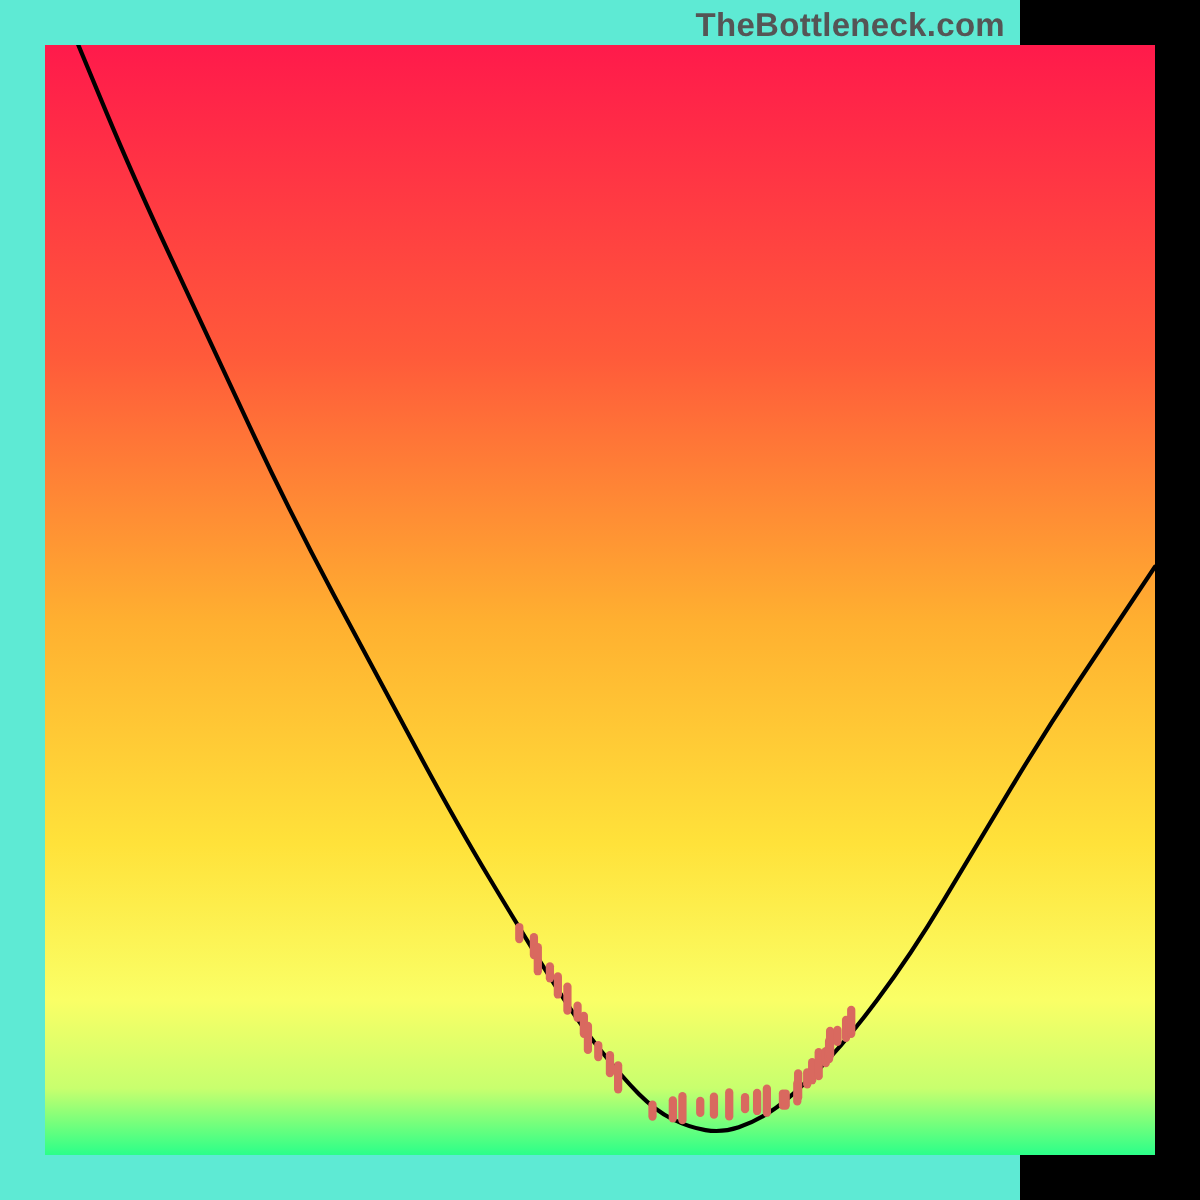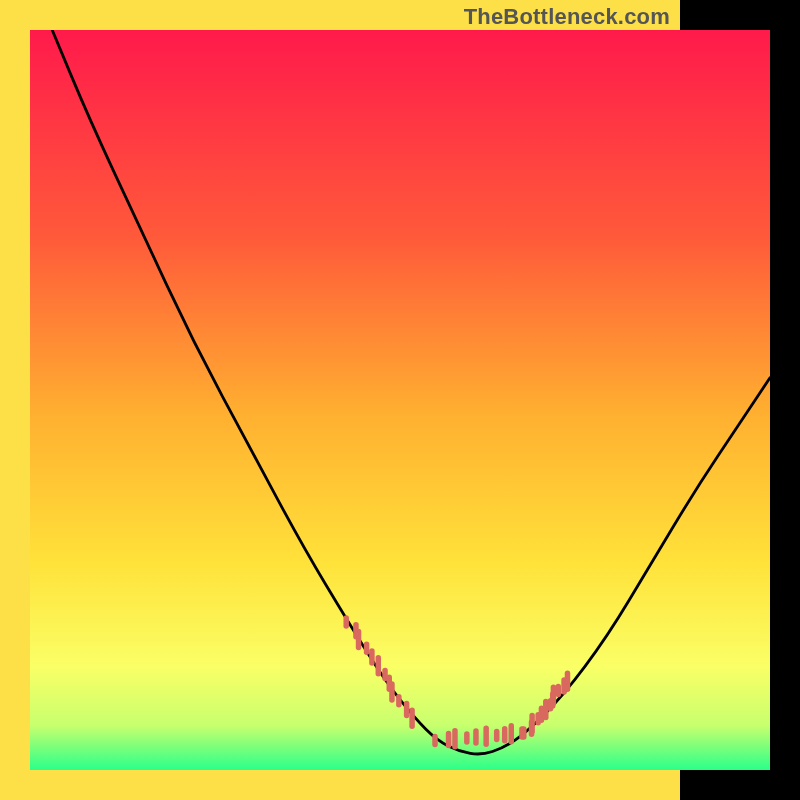--- a/index.html
+++ b/index.html
@@ -8,21 +8,21 @@
     background: #000;
     width: 800px;
     height: 800px;
     overflow: hidden;
     font-family: Arial, Helvetica, sans-serif;
   }
   .frame {
     position: relative;
     width: 680px;
     height: 800px;
-    background: #fde047;
+    background: #5eead4;
   }
   .watermark {
     position: absolute;
     top: 4px;
     right: 10px;
     color: #555555;
     font-size: 22px;
     font-weight: 600;
     letter-spacing: 0.2px;
     z-index: 10;

